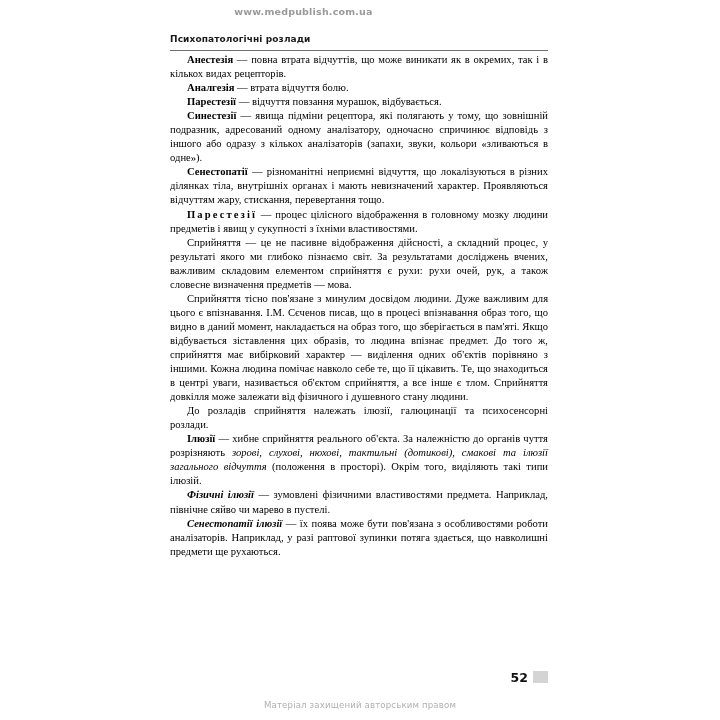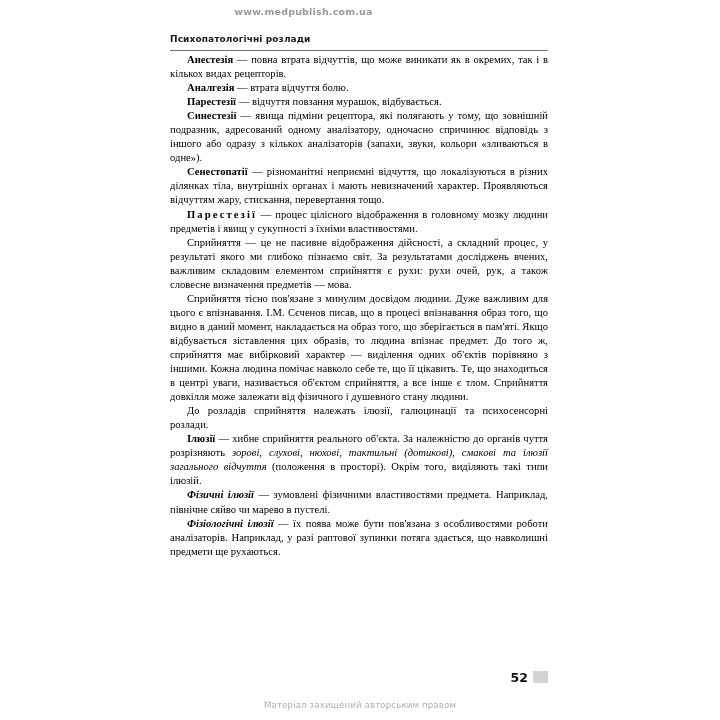--- a/index.html
+++ b/index.html
@@ -149,21 +149,21 @@
     <p><span>Сприйняття — це не пасивне відображення дійсності, а складний процес, у результаті якого ми глибоко пізнаємо світ. За результатами досліджень вчених, важливим складовим елементом сприйняття є рухи: рухи очей, рук, а також словесне визначення предметів — мова.</span></p>
 
     <p><span>Сприйняття тісно пов'язане з минулим досвідом людини. Дуже важливим для цього є впізнавання. І.М. Сєченов писав, що в процесі впізнавання образ того, що видно в даний момент, накладається на образ того, що зберігається в пам'яті. Якщо відбувається зіставлення цих образів, то людина впізнає предмет. До того ж, сприйняття має вибірковий характер — виділення одних об'єктів порівняно з іншими. Кожна людина помічає навколо себе те, що її цікавить. Те, що знаходиться в центрі уваги, називається об'єктом сприйняття, а все інше є тлом. Сприйняття довкілля може залежати від фізичного і душевного стану людини.</span></p>
 
     <p><span>До розладів сприйняття належать ілюзії, галюцинації та психосенсорні розлади.</span></p>
 
     <p><b class="bold">Ілюзії</b><span> — хибне сприйняття реального об'єкта. За належністю до органів чуття розрізняють </span><i class="ital">зорові, слухові, нюхові, тактильні (дотикові), смакові та ілюзії загального відчуття</i><span> (положення в просторі). Окрім того, виділяють такі типи ілюзій.</span></p>
 
     <p><span class="bi">Фізичні ілюзії</span><span> — зумовлені фізичними властивостями предмета. Наприклад, північне сяйво чи марево в пустелі.</span></p>
 
-    <p><span class="bi">Фізіологічні ілюзії</span><span> — їх поява може бути пов'язана з особливостями роботи аналізаторів. Наприклад, у разі раптової зупинки потяга здається, що навколишні предмети ще рухаються.</span></p>
+    <p><span class="bi">Сенестопатії ілюзії</span><span> — їх поява може бути пов'язана з особливостями роботи аналізаторів. Наприклад, у разі раптової зупинки потяга здається, що навколишні предмети ще рухаються.</span></p>
 
   </div>
 
   <div class="folio-wrap">
     <span class="folio">52</span><span class="folio-marker"></span>
   </div>
 
   <div class="footer-note">Матеріал захищений авторським правом</div>
 
 </div>

